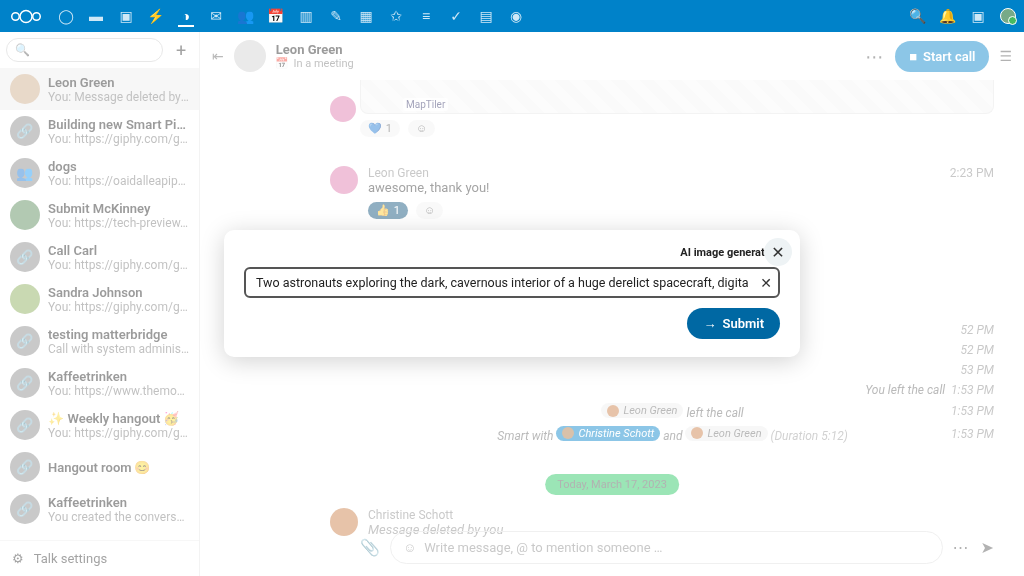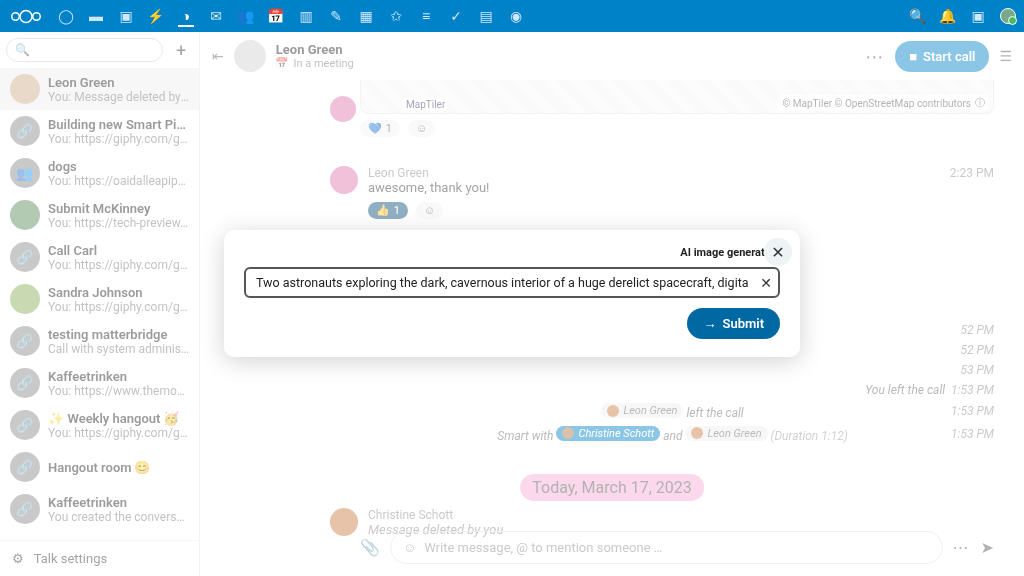--- a/index.html
+++ b/index.html
@@ -66,21 +66,21 @@
   .reactions2 { position:absolute; top:122px; left:168px; display:flex; gap:8px; }
   .react.active { background:#0b4f79; color:#fff; }
 
   .syslines { position:absolute; top:240px; left:200px; right:30px; font-size:12px; color:#666;font-style:italic; }
   .sysline { display:flex; justify-content:center; align-items:center; gap:6px; padding:3px 0; }
   .sysline .t { margin-left:auto; color:#888; }
   .pill { background:#eee; border-radius:10px; padding:1px 6px; display:inline-flex; align-items:center; gap:4px; font-size:11px; }
   .pill.b { background:#0082c9; color:#fff; }
   .pa { width:12px; height:12px; border-radius:50%; background:#c97b42; display:inline-block; }
 
-  .datechip { position:absolute; top:394px; left:50%; transform:translateX(-50%); background:#f9a8d4; border-radius:14px; padding:4px 12px; font-size:16px; color:#555; }
+  .datechip { position:absolute; top:394px; left:50%; transform:translateX(-50%); background:#22c55e; border-radius:14px; padding:4px 12px; font-size:11px; color:#555; }
 
   .msg2 { position:absolute; top:428px; left:130px; display:flex; gap:10px; }
 
   .composer { position:absolute; bottom:12px; left:160px; right:30px; display:flex; align-items:center; gap:10px; }
   .clip { color:#666; font-size:16px; cursor:pointer; }
   .compose-in { flex:1; border:1px solid #ddd; border-radius:20px; padding:8px 12px; font-size:13px; color:#888; display:flex; align-items:center; gap:8px; }
   .send-ext { font-size:16px; color:#555; cursor:pointer; }
 
   
   .overlay { position:absolute; inset:32px 0 0 0; background:rgba(255,255,255,.55); }
@@ -244,24 +244,20 @@
         <span>■</span>
         <span>Start call</span>
       </button>
       <span class="burger">☰</span>
     </div>
 
     <div class="chat-body">
       <div class="map-av"></div>
       <div class="map-block">
         <div class="mlabel">MapTiler</div>
-        <div class="mcopy">
-              <span>© MapTiler © OpenStreetMap contributors</span>
-              <span>ⓘ</span>
-            </div>
       </div>
       <div class="reactions">
         <div class="react">
               <span>💙</span>
               <span>1</span>
             </div>
         <div class="react">☺</div>
       </div>
 
       <div class="msg1">
@@ -304,21 +300,21 @@
                 </span> <span>left the call</span></span>
               <span class="t">1:53 PM</span>
             </div>
         <div class="sysline">
               <span style="flex:1;text-align:center"><span>Smart with</span> <span class="pill b">
                   <span class="pa" style="background:#a74"></span>
                   <span>Christine Schott</span>
                 </span> <span>and</span> <span class="pill">
                   <span class="pa"></span>
                   <span>Leon Green</span>
-                </span> <span style="color:#999">(Duration 1:12)</span></span>
+                </span> <span style="color:#999">(Duration 5:12)</span></span>
               <span class="t">1:53 PM</span>
             </div>
       </div>
 
       <div class="datechip">Today, March 17, 2023</div>
 
       <div class="msg2">
         <div class="msg-av" style="background:#c97b42"></div>
         <div class="msg-body">
           <div class="m-author">Christine Schott</div>

